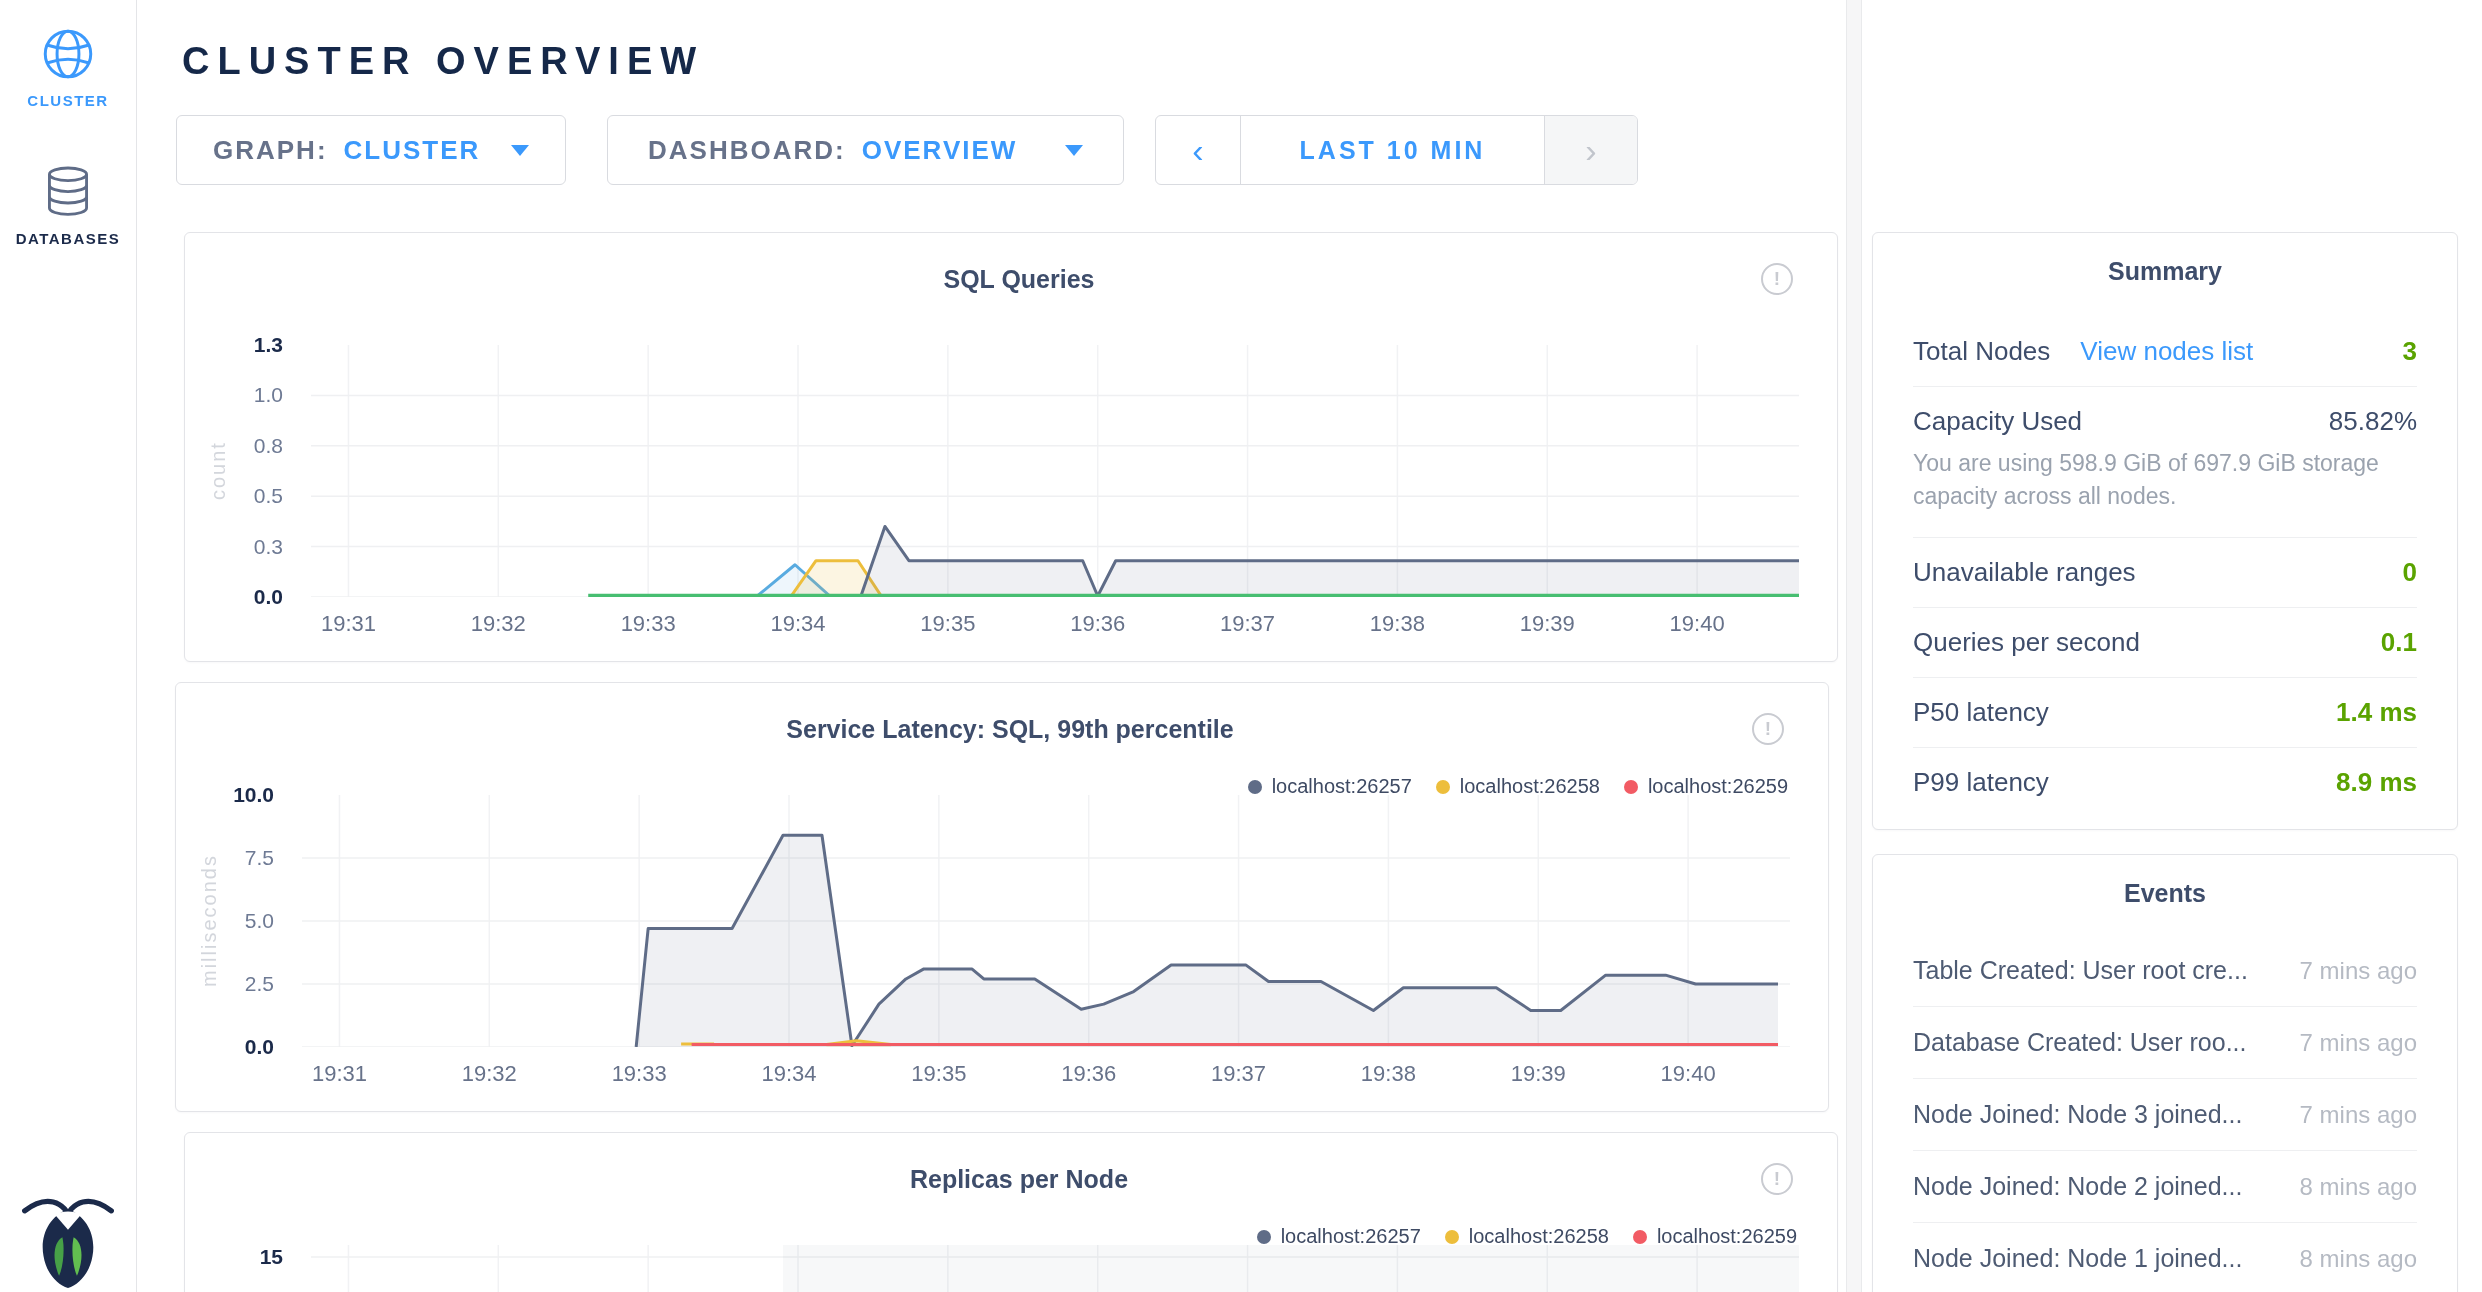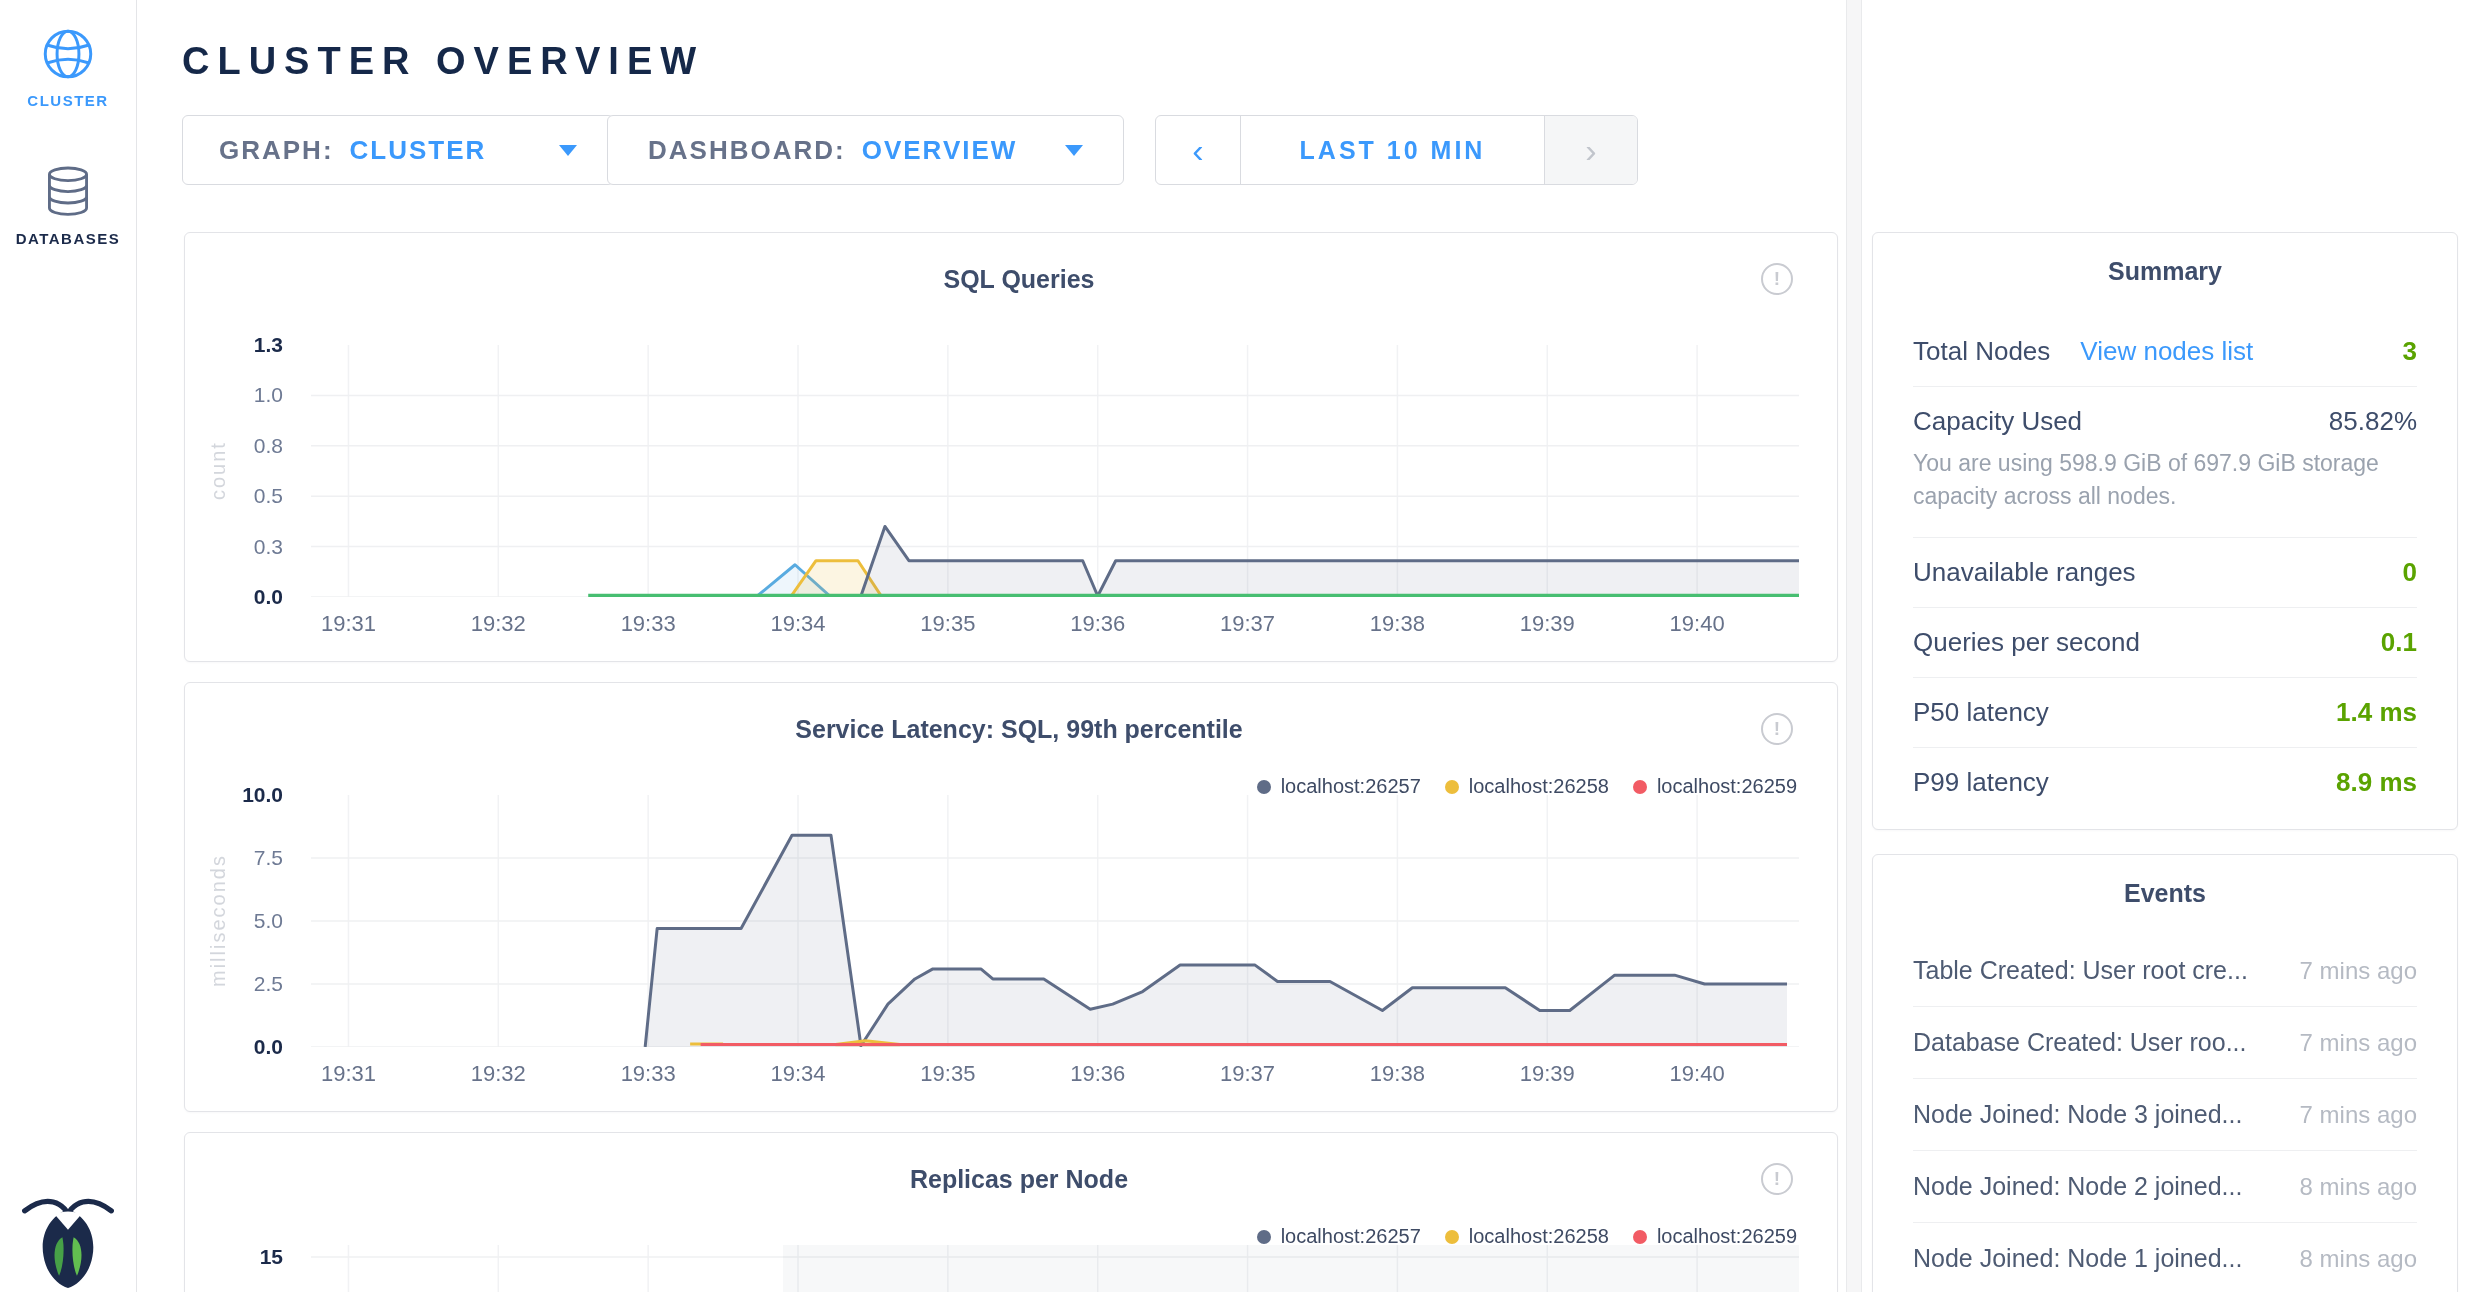--- a/index.html
+++ b/index.html
@@ -17,38 +17,38 @@
   #side-db .side-label{color:#1B2A4A;}
   .side-logo{position:absolute;left:19px;top:1192px;width:98px;height:98px;}
 
   
   .main-title{position:absolute;left:182px;top:40px;margin:0;font-size:38px;font-weight:700;
               letter-spacing:8px;color:#152849;}
 
   
   .ctrl{position:absolute;top:115px;height:70px;border:1.5px solid #D9DBE0;border-radius:6px;
         background:#fff;display:flex;align-items:center;box-sizing:border-box;cursor:pointer;}
-  #ctrl-graph{left:182px;width:432px;padding:12px 36px;}
+  #ctrl-graph{left:176px;width:390px;padding:12px 36px;}
   #ctrl-dash{left:607px;width:517px;padding:0 40px;}
   .ctrl .lbl{font-size:26px;color:#67728A;letter-spacing:2px;font-weight:600;}
   .ctrl .val{font-size:26px;color:#3B99FC;font-weight:700;letter-spacing:2px;margin-left:16px;}
   .caret{width:0;height:0;border-left:9px solid transparent;border-right:9px solid transparent;
          border-top:11px solid #3B99FC;margin-left:auto;}
   #ctrl-time{left:1155px;width:483px;padding:0;overflow:hidden;}
   .tw-seg{height:100%;display:flex;align-items:center;justify-content:center;box-sizing:border-box;}
   .tw-prev{width:84px;color:#3B99FC;font-size:34px;cursor:pointer;}
   .tw-label{flex:1;border-left:1.5px solid #D9DBE0;border-right:1.5px solid #D9DBE0;
             color:#3B99FC;font-size:25px;font-weight:700;letter-spacing:3px;cursor:pointer;}
   .tw-next{width:92px;background:#F5F6F7;color:#C1C5CC;font-size:34px;cursor:pointer;}
 
   
   .card{position:absolute;background:#fff;border:1.5px solid #E3E4E8;border-radius:6px;
         box-sizing:border-box;box-shadow:0 1px 2px rgba(20,40,73,0.03);}
   #card-sql{left:184px;top:232px;width:1654px;height:430px;}
-  #card-lat{left:184px;top:682px;width:1654px;height:430px;}
+  #card-lat{left:175px;top:682px;width:1654px;height:430px;}
   #card-rep{left:184px;top:1132px;width:1654px;height:430px;}
 
   .chart-title{position:absolute;top:24px;left:0;width:100%;margin:8px;text-align:center;
                font-size:25px;font-weight:700;color:#3E4D6B;}
   .info-icon{position:absolute;top:30px;right:44px;width:28px;height:28px;border:2px solid #C9CBD1;
              border-radius:50%;color:#C9CBD1;font-size:19px;font-weight:700;text-align:center;
              line-height:28px;cursor:pointer;}
   .legend{position:absolute;top:86px;right:40px;display:flex;gap:24px;margin-top:6px;}
   .legend-item{display:flex;align-items:center;gap:10px;font-size:20px;color:#3E4A63;}
   .legend-dot{width:14px;height:14px;border-radius:50%;flex-shrink:0;}

